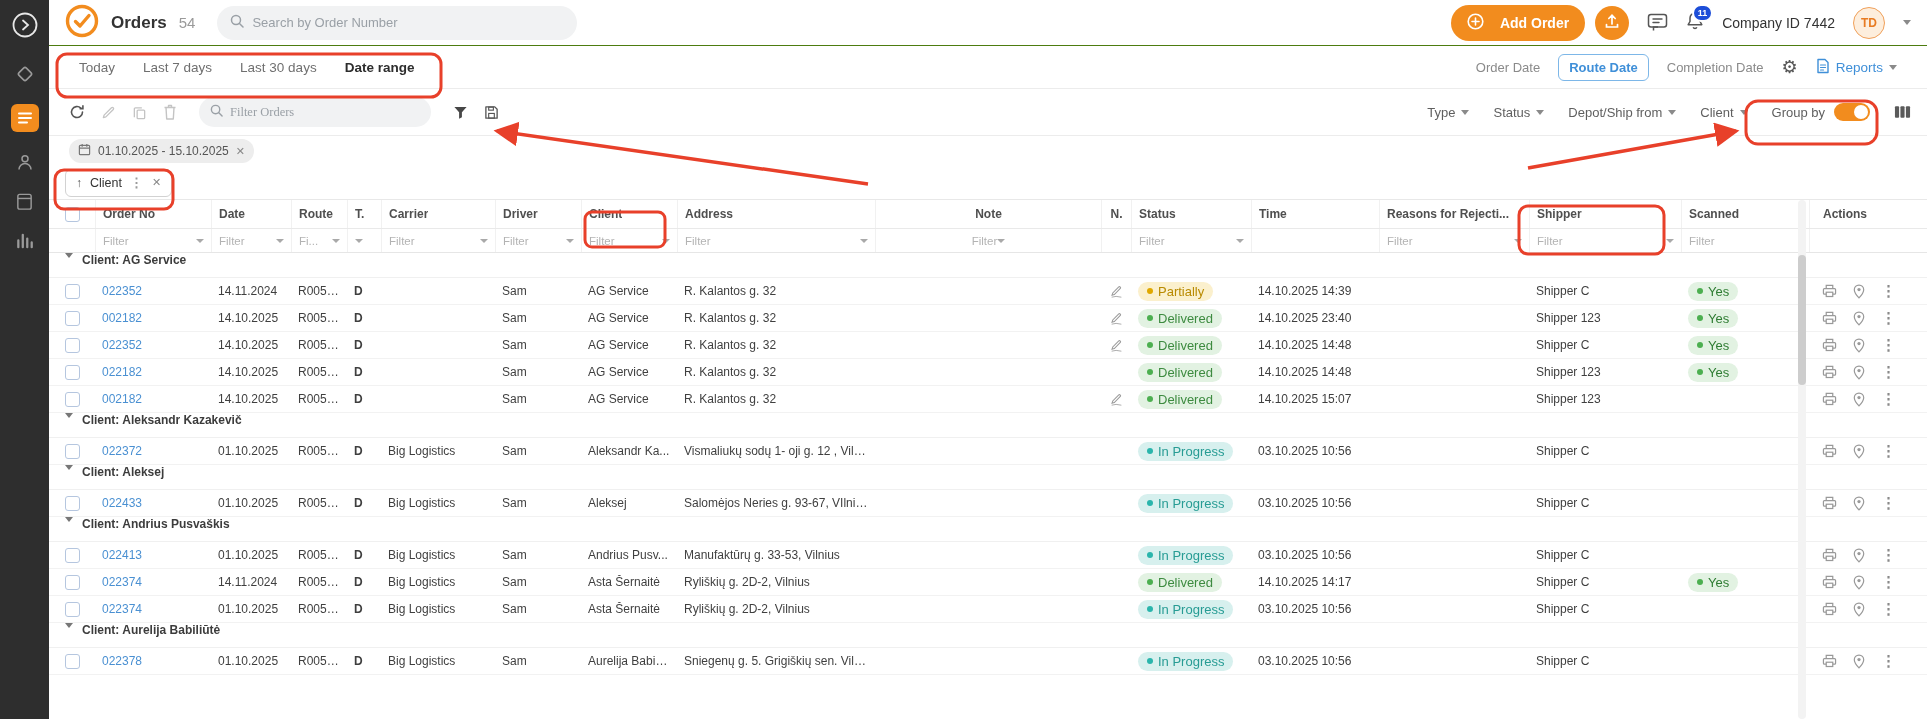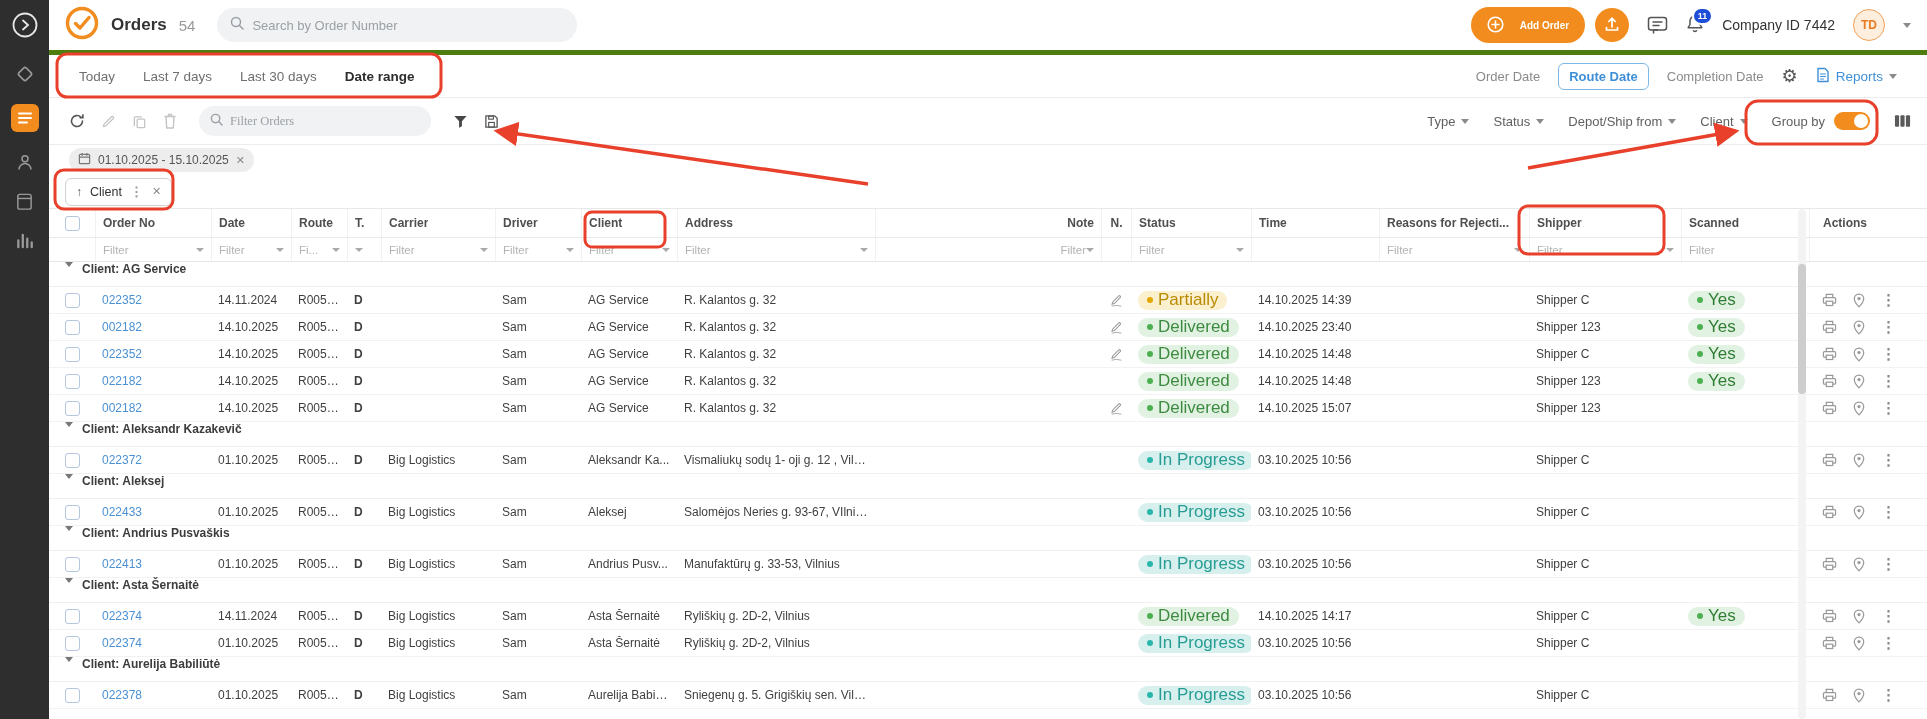--- a/index.html
+++ b/index.html
@@ -8,28 +8,28 @@
 
   
   .sidebar{width:49px;flex-shrink:0;background:#2e2e2e;display:flex;flex-direction:column;align-items:center;padding-top:12px;gap:20px}
   .sb-icon{display:flex;align-items:center;justify-content:center;cursor:pointer}
   .sb-expand{margin-bottom:6px}
 
   
   .main{flex:1;display:flex;flex-direction:column;min-width:0}
 
   
-  .topbar{height:55px;display:flex;align-items:center;gap:12px;padding:0 16px;border-bottom:5px solid #4d7c0f;background:#fff}
+  .topbar{height:46px;display:flex;align-items:center;gap:12px;padding:0 16px;border-bottom:1px solid #4d7c0f;background:#fff}
   .title{font-size:17px;font-weight:bold;color:#333}
   .count{font-size:15px;color:#9a9a9a}
   .searchbox{width:360px;height:34px;margin-left:10px;background:#f1f2f3;border-radius:17px;display:flex;align-items:center;gap:8px;padding:0 13px}
   .searchbox input{border:none;background:transparent;outline:none;font-size:13px;color:#444;width:100%;font-family:inherit}
   .searchbox input::placeholder{color:#9aa0a6}
   .topbar-right{margin-left:auto;display:flex;align-items:center;gap:18px}
-  .add-order{height:36px;border:none;background:#f28c1e;border-radius:18px;color:#fff;display:flex;align-items:center;gap:16px;padding:0 16px;font-size:10px;font-weight:bold;cursor:pointer;font-family:inherit}
+  .add-order{height:36px;border:none;background:#f28c1e;border-radius:18px;color:#fff;display:flex;align-items:center;gap:16px;padding:0 16px;font-size:14px;font-weight:bold;cursor:pointer;font-family:inherit}
   .upload-btn{width:34px;height:34px;margin-left:-8px;border:none;border-radius:50%;background:#f28c1e;display:flex;align-items:center;justify-content:center;cursor:pointer}
   .bell-wrap{position:relative;cursor:pointer}
   .bell-badge{position:absolute;top:-7px;right:-9px;background:#1d4ed8;color:#fff;font-size:9px;font-weight:bold;border-radius:9px;padding:2px 4px;border:2px solid #fff}
   .company{font-size:14px;color:#333}
   .avatar{width:32px;height:32px;border-radius:50%;border:1.5px solid #f0a05a;background:#fdeedd;color:#e87b22;font-size:12px;font-weight:bold;display:flex;align-items:center;justify-content:center;cursor:pointer}
   .caret{width:0;height:0;border-left:4px solid transparent;border-right:4px solid transparent;border-top:5px solid #8a8a8a;display:inline-block}
 
   
   .tabsrow{height:43px;display:flex;align-items:center;gap:28px;padding:0 30px 0 30px;border-bottom:1px solid #ececec}
   .date-tab{font-size:13.5px;color:#6f6f6f;cursor:pointer}
@@ -69,33 +69,33 @@
   .cell{height:100%;display:flex;align-items:center;padding:0 7px;flex-shrink:0;overflow:hidden;white-space:nowrap}
   .thead .cell + .cell,.tfilter .cell + .cell{border-left:1px solid #f1f1f1}
   .hcell{font-size:12px;font-weight:bold;color:#4f4f4f;cursor:pointer}
   .fcell{font-size:11.5px;color:#b3b3b3;justify-content:space-between;cursor:pointer}
   .fcaret{width:0;height:0;border-left:4px solid transparent;border-right:4px solid transparent;border-top:4.5px solid #a9a9a9;flex-shrink:0}
   .txt{overflow:hidden;text-overflow:ellipsis;white-space:nowrap}
 
   .col-select{width:46px;justify-content:center}
   .col-orderNo{width:116px}.col-date{width:80px}.col-route{width:56px}.col-t{width:34px}
   .col-carrier{width:114px}.col-driver{width:86px}.col-client{width:96px}.col-address{width:198px}
-  .col-note{width:226px;justify-content:flex-end}.col-n{width:30px;justify-content:center;padding:0 2px}
+  .col-note{width:226px;justify-content:center}.col-n{width:30px;justify-content:center;padding:0 2px}
   .col-status{width:120px}.col-time{width:128px}.col-reasons{width:150px}.col-shipper{width:152px}
   .col-scanned{width:116px}.col-spacer{width:12px;padding:0;border:none!important}
   .col-actions{width:96px;gap:16px;padding-left:13px}
 
   .tbody{flex:1;overflow:hidden}
   .grouprow{display:flex;height:25px;gap:9px;padding-left:16px;border-bottom:1px solid #f0f0f0;font-size:12px;font-weight:bold;color:#3c3c3c;cursor:pointer}
   .g-tri{width:0;height:0;border-left:4.5px solid transparent;border-right:4.5px solid transparent;border-top:5.5px solid #777}
   .trow{display:flex;align-items:center;height:27px;border-bottom:1px solid #f2f2f2;font-size:12px;color:#3f3f3f}
   .cb{width:15px;height:15px;border:1.5px solid #b5c6df;border-radius:3px;background:#fff;cursor:pointer}
   .link{color:#4a90d2;cursor:pointer}
   .t-bold{font-weight:bold}
-  .badge{display:inline-flex;align-items:center;gap:5px;height:19px;border-radius:10px;padding:0 9px;font-size:17px;white-space:nowrap}
+  .badge{display:inline-flex;align-items:center;gap:5px;height:19px;border-radius:10px;padding:0 9px;font-size:13px;white-space:nowrap}
   .badge .dot{width:6px;height:6px;border-radius:50%;flex-shrink:0}
   .badge.partially{background:#fbf0cd;color:#b98a00}.badge.partially .dot{background:#e0a800}
   .badge.delivered{background:#e2f2e2;color:#3d8b40}.badge.delivered .dot{background:#4caf50}
   .badge.inprogress{background:#d7f0ee;color:#279c94}.badge.inprogress .dot{background:#2ab5ac}
   .badge.yes{background:#e2f2e2;color:#2f7d33}.badge.yes .dot{background:#4caf50}
   .act-icon{cursor:pointer;display:flex;align-items:center}
   .act-dots{color:#8a8a8a;font-size:15px;font-weight:bold;cursor:pointer}
 
   .vtrack{position:absolute;left:1749px;top:0;bottom:0;width:8px;background:#f3f3f3;border-radius:4px}
   .vthumb{position:absolute;left:0;top:55px;width:8px;height:130px;background:#cdcdcd;border-radius:4px;cursor:pointer}
@@ -1013,24 +1013,20 @@
               </span>
               <span class="act-icon">
                 <svg width="12" height="15" viewBox="0 0 14 17">
                   <path d="M7 1 C3.7 1 1.5 3.4 1.5 6.4 c0 3.8 5.5 9.6 5.5 9.6 s5.5 -5.8 5.5 -9.6 C12.5 3.4 10.3 1 7 1 Z" fill="none" stroke="#999" stroke-width="1.4"></path>
                   <circle cx="7" cy="6.3" r="1.9" fill="#999"></circle>
                 </svg>
               </span>
               <span class="act-dots">⋮</span>
             </div>
           </div>
-          <div class="grouprow">
-            <span class="g-tri"></span>
-            <span>Client:  Asta Šernaitė</span>
-          </div>
           <div class="trow">
             <div class="cell col-select">
               <div class="cb"></div>
             </div>
             <div class="cell col-orderNo">
               <span class="link txt">022374</span>
             </div>
             <div class="cell col-date">
               <span class="txt">14.11.2024</span>
             </div>

